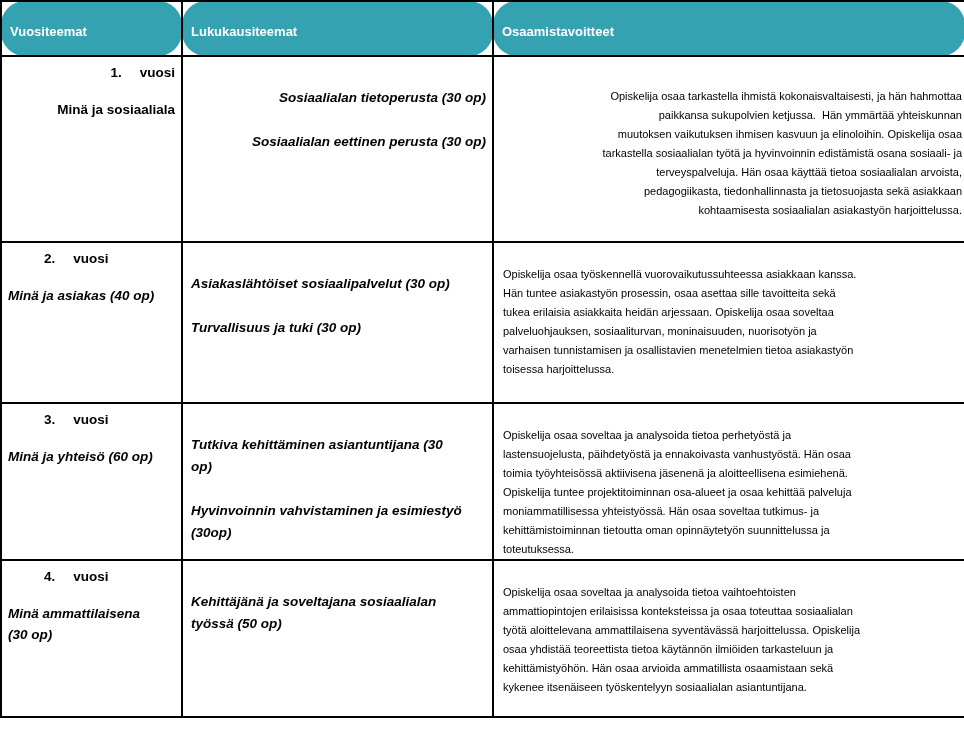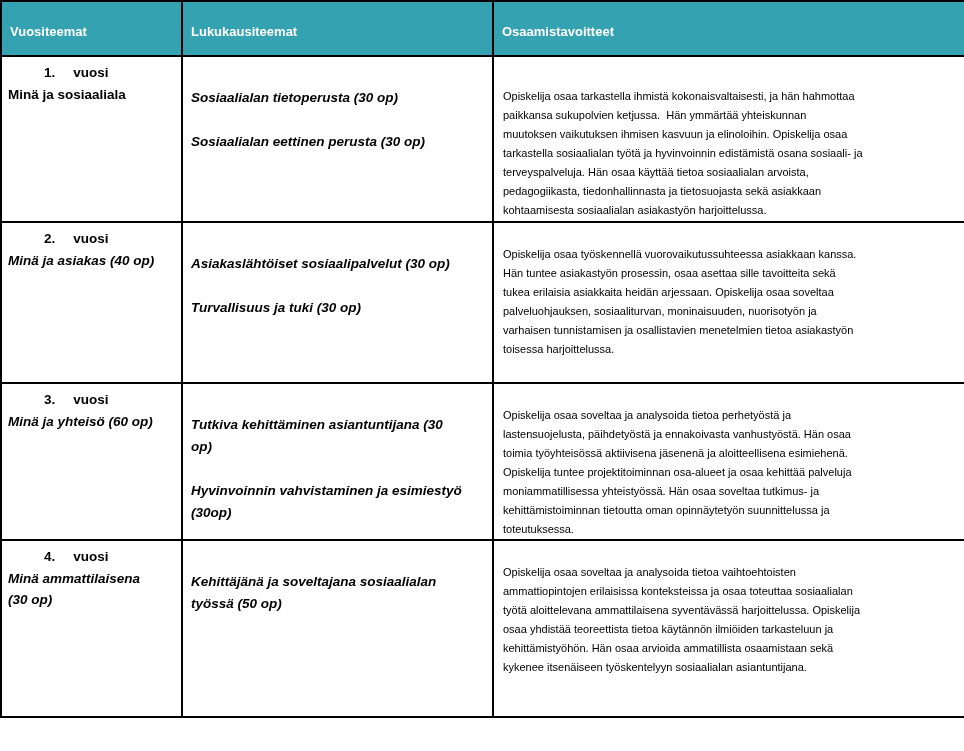--- a/index.html
+++ b/index.html
@@ -25,36 +25,37 @@
   }
   thead th {
     background: #35A2B1;
     color: #ffffff;
     font-size: 13px;
     font-weight: bold;
     text-align: left;
     vertical-align: middle;
     height: 55px;
     padding: 6px 4px 0 8px;
+    border-radius: 24px;
   }
-  tr.row-1 { height: 166px; }
+  tr.row-1 { height: 186px; text-align: right; }
   tr.row-2 { height: 161px; }
   tr.row-3 { height: 151px; }
-  tr.row-4 { height: 177px; }
+  tr.row-4 { height: 157px; }
 
   td.yearcell {
     padding: 5px 6px 0 6px;
     font-size: 13.5px;
     font-weight: bold;
     line-height: 21px;
   }
   .year-line { padding-left: 36px; white-space: nowrap; }
   .year-word { margin-left: 18px; }
   .theme {
-    margin-top: 1px;
+    margin-top: 16px;
     font-style: italic;
     white-space: pre-wrap;
   }
   .theme.upright { font-style: normal; }
 
   td.semcell {
     padding: 30px 6px 0 8px;
     font-size: 13.5px;
     font-weight: bold;
     font-style: italic;

